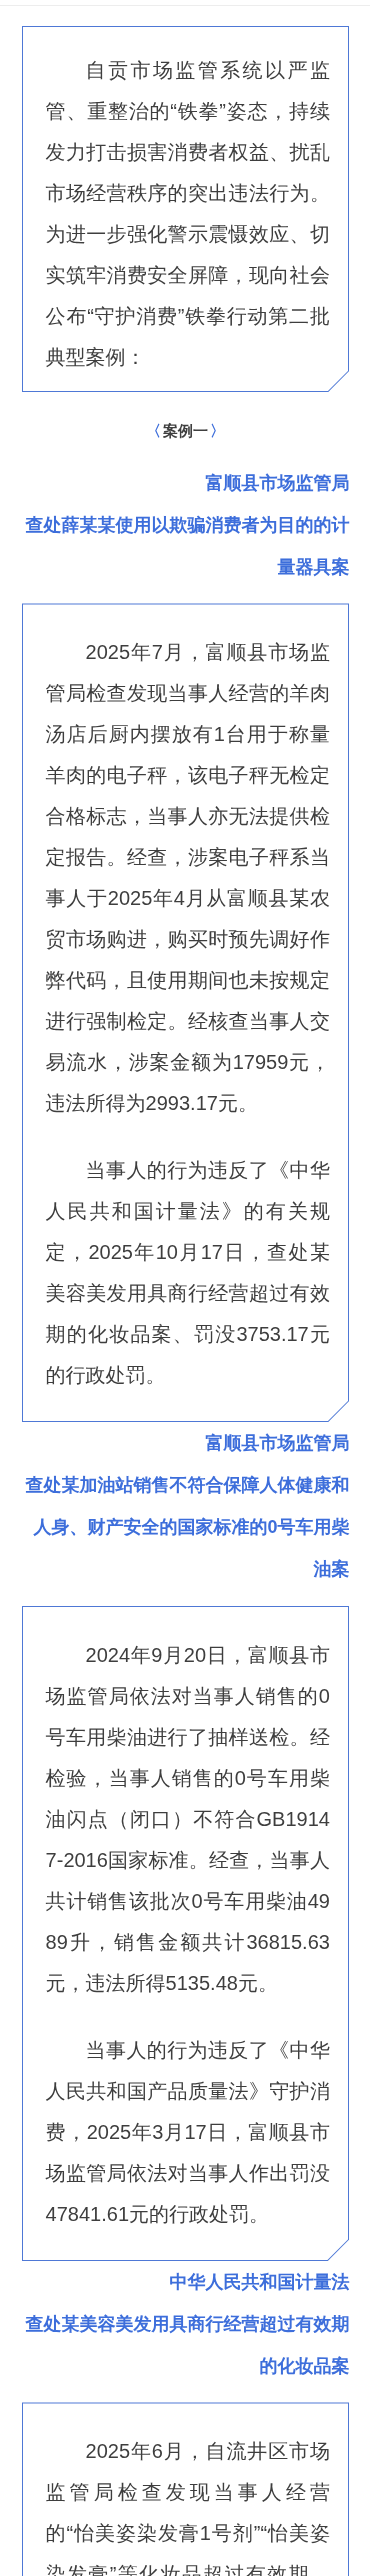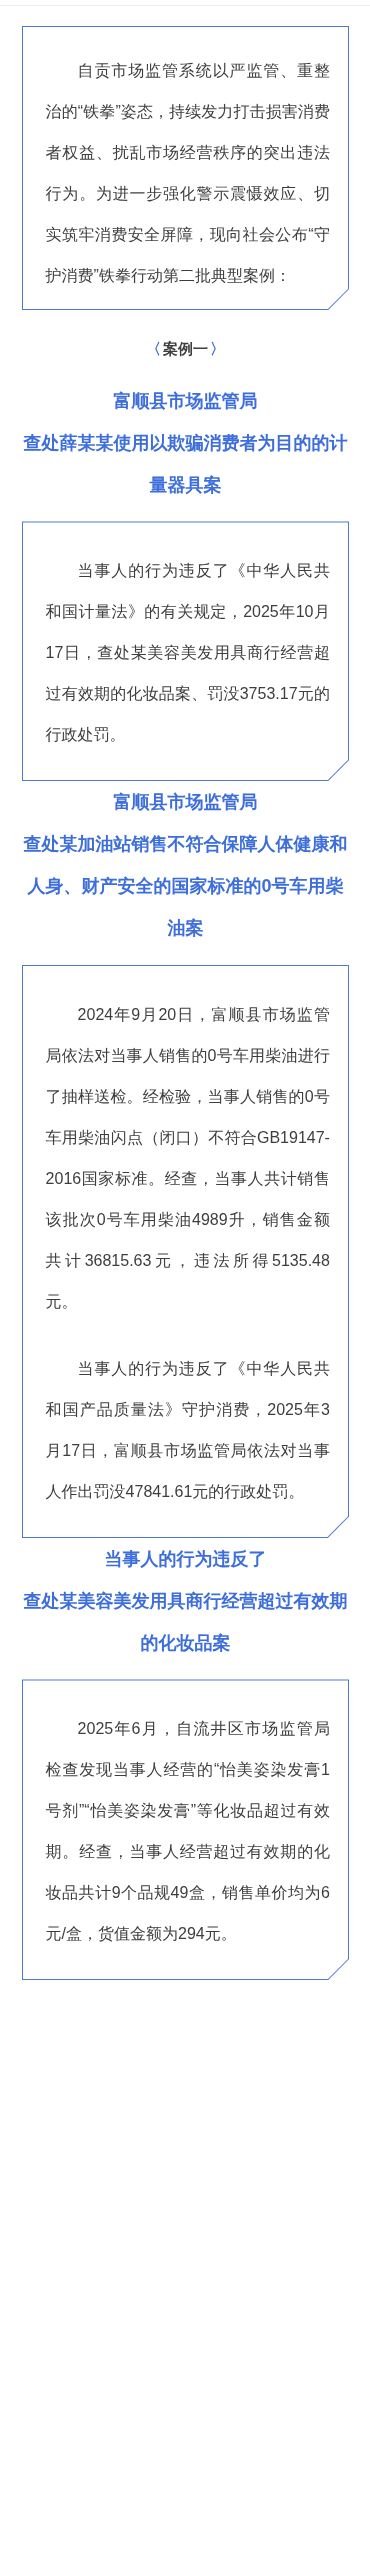--- a/index.html
+++ b/index.html
@@ -36,21 +36,21 @@
     clip-path: polygon(0 0, 100% 0, 100% calc(100% - 21px), calc(100% - 21px) 100%, 0 100%);
   }
   .intro-inner {
     padding: 23px 18.5px 13.4px 23px;
   }
   .case-body-inner {
     padding: 28px 18.5px 25px 23px;
   }
   .body-par {
     margin: 0;
-    font-size: 16px;
+    font-size: 20px;
     line-height: 41px;
     color: #3E3E3E;
     text-align: justify;
     text-justify: inter-character;
     text-indent: 2em;
     word-break: break-all;
   }
   .body-par + .body-par {
     margin-top: 26px;
   }
@@ -69,21 +69,21 @@
     color: #3F3F3F;
   }
   .case-heading .bracket {
     color: #3D6EDB;
     font-weight: bold;
   }
   .case-heading .bracket-left { margin-right: 2.1px; }
   .case-heading .bracket-right { margin-left: 2.1px; }
   .case-title {
     margin: 0 0 15.5px;
-    text-align: center;
+    text-align: right;
     font-size: 18px;
     line-height: 42px;
     font-weight: bold;
     color: #3D6EDB;
   }
   .case-title .agency-line {
     display: block;
   }
 </style>
 </head>
@@ -102,41 +102,42 @@
   <div class="case-section">
     <div class="case-heading">
       <span class="bracket bracket-left">〈</span><span>案例一</span><span class="bracket bracket-right">〉</span>
     </div>
     <div class="case-title">
       <span class="agency-line">富顺县市场监管局</span>
       <span>查处薛某某使用以欺骗消费者为目的的计量器具案</span>
     </div>
     <div class="bevel-box">
       <div class="bevel-inner case-body-inner">
+        <p class="body-par">2025年7月，富顺县市场监管局检查发现当事人经营的羊肉汤店后厨内摆放有1台用于称量羊肉的电子秤，该电子秤无检定合格标志，当事人亦无法提供检定报告。经查，涉案电子秤系当事人于2025年4月从富顺县某农贸市场购进，购买时预先调好作弊代码，且使用期间也未按规定进行强制检定。经核查当事人交易流水，涉案金额为17959元，违法所得为2993.17元。</p>
         <p class="body-par">当事人的行为违反了《中华人民共和国计量法》的有关规定，2025年10月17日，查处某美容美发用具商行经营超过有效期的化妆品案、罚没3753.17元的行政处罚。</p>
       </div>
     </div>
   </div>
 
   <div class="case-section">
     <div class="case-title">
       <span class="agency-line">富顺县市场监管局</span>
       <span>查处某加油站销售不符合保障人体健康和人身、财产安全的国家标准的0号车用柴油案</span>
     </div>
     <div class="bevel-box">
       <div class="bevel-inner case-body-inner">
         <p class="body-par">2024年9月20日，富顺县市场监管局依法对当事人销售的0号车用柴油进行了抽样送检。经检验，当事人销售的0号车用柴油闪点（闭口）不符合GB19147-2016国家标准。经查，当事人共计销售该批次0号车用柴油4989升，销售金额共计36815.63元，违法所得5135.48元。</p>
         <p class="body-par">当事人的行为违反了《中华人民共和国产品质量法》守护消费，2025年3月17日，富顺县市场监管局依法对当事人作出罚没47841.61元的行政处罚。</p>
       </div>
     </div>
   </div>
 
   <div class="case-section">
     <div class="case-title">
-      <span class="agency-line">当事人的行为违反了</span>
+      <span class="agency-line">中华人民共和国计量法</span>
       <span>查处某美容美发用具商行经营超过有效期的化妆品案</span>
     </div>
     <div class="bevel-box">
       <div class="bevel-inner case-body-inner">
         <p class="body-par">2025年6月，自流井区市场监管局检查发现当事人经营的“怡美姿染发膏1号剂”“怡美姿染发膏”等化妆品超过有效期。经查，当事人经营超过有效期的化妆品共计9个品规49盒，销售单价均为6元/盒，货值金额为294元。</p>
 
       </div>
     </div>
   </div>
 

